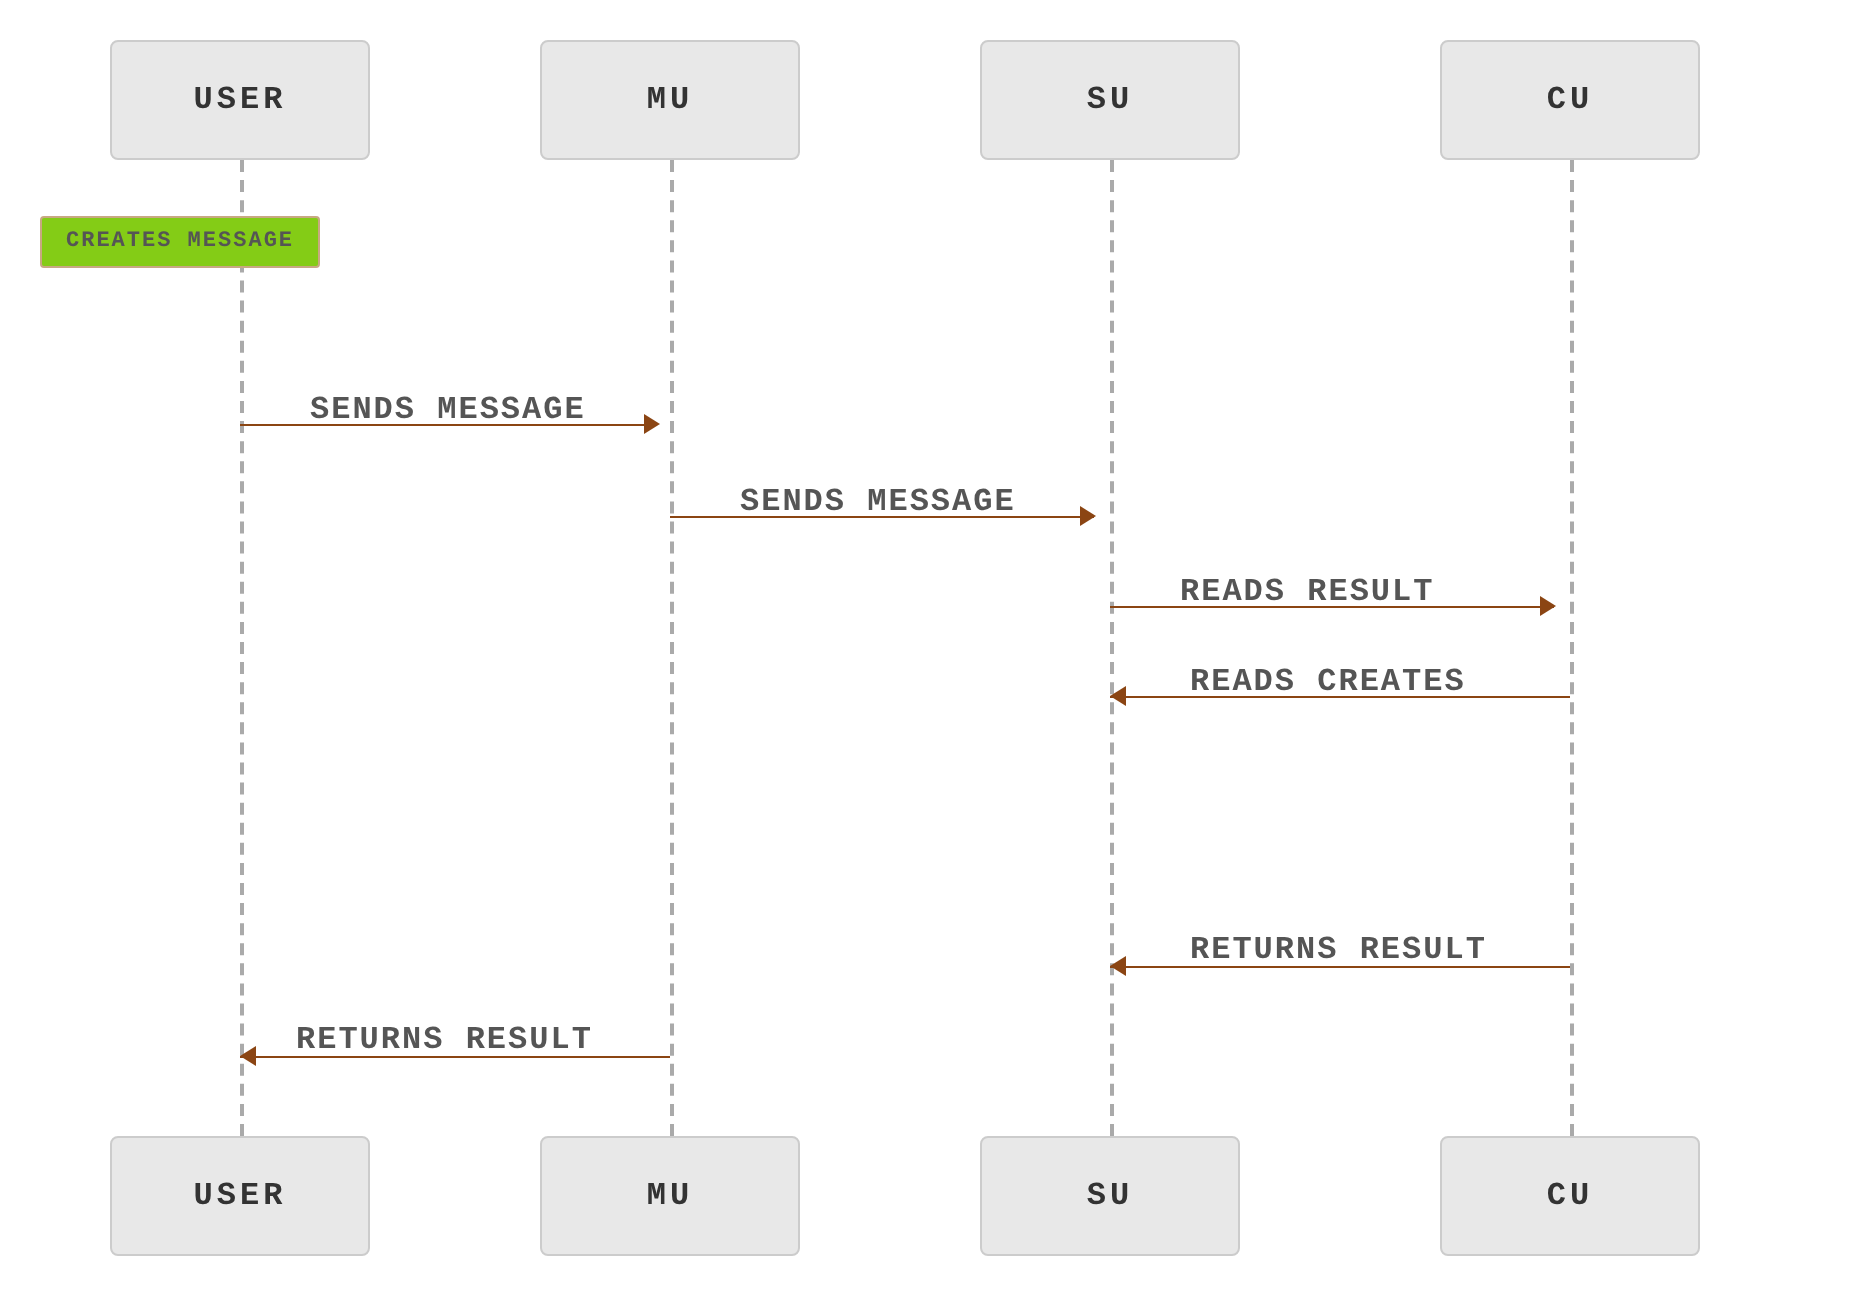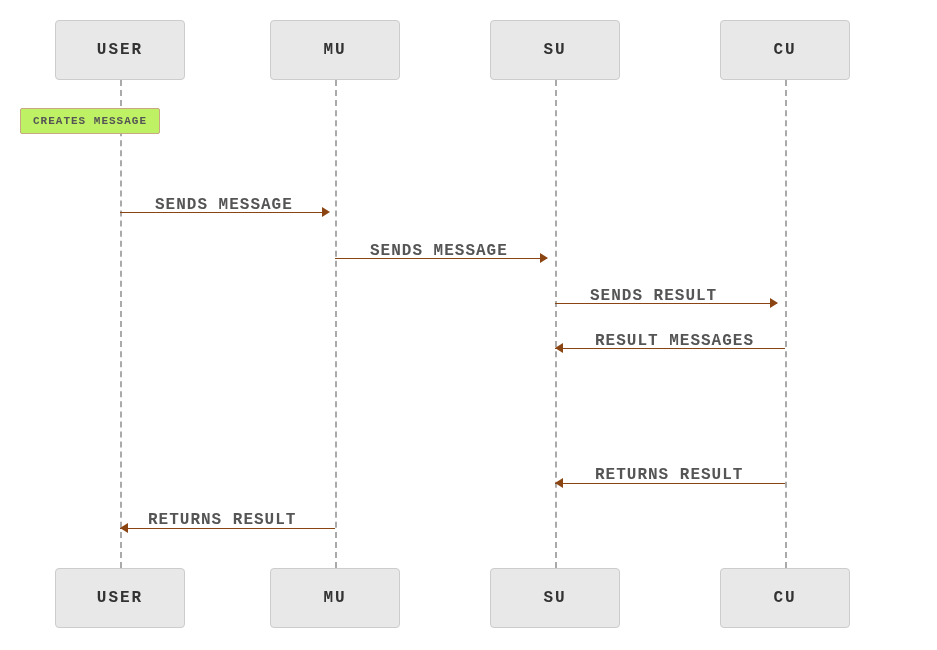--- a/index.html
+++ b/index.html
@@ -38,21 +38,21 @@
     
     .lifeline {
       position: absolute;
       width: 1px;
       border-left: 2px dashed #aaa;
     }
 
     
     .note-box {
       position: absolute;
-      background: #bef264;
+      background: #84cc16;
       border: 1px solid #c8a882;
       border-radius: 2px;
       padding: 6px 12px;
       font-size: 11px;
       font-weight: bold;
       letter-spacing: 1px;
       color: #555;
       white-space: nowrap;
     }
 
@@ -124,27 +124,27 @@
   <div class="arrow-line" style="left:120px;top:212px;width:207px;background:#8b4513;"></div>
   <div class="arrowhead-right" style="left:322px;top:207px;"></div>
 
   <div class="arrow-label" style="left:370px;top:242px;">
     <span>SENDS MESSAGE</span>
   </div>
   <div class="arrow-line" style="left:335px;top:258px;width:212px;background:#8b4513;"></div>
   <div class="arrowhead-right" style="left:540px;top:253px;"></div>
 
   <div class="arrow-label" style="left:590px;top:287px;">
-    <span>SENDS RESULT</span>
+    <span>READS RESULT</span>
   </div>
   <div class="arrow-line" style="left:555px;top:303px;width:222px;background:#8b4513;"></div>
   <div class="arrowhead-right" style="left:770px;top:298px;"></div>
 
   <div class="arrow-label" style="left:595px;top:332px;">
-    <span>RESULT MESSAGES</span>
+    <span>READS CREATES</span>
   </div>
   <div class="arrow-line" style="left:555px;top:348px;width:230px;background:#8b4513;"></div>
   <div class="arrowhead-left" style="left:555px;top:343px;"></div>
 
 
   <div class="arrow-label" style="left:595px;top:466px;">
     <span>RETURNS RESULT</span>
   </div>
   <div class="arrow-line" style="left:555px;top:483px;width:230px;background:#8b4513;"></div>
   <div class="arrowhead-left" style="left:555px;top:478px;"></div>

